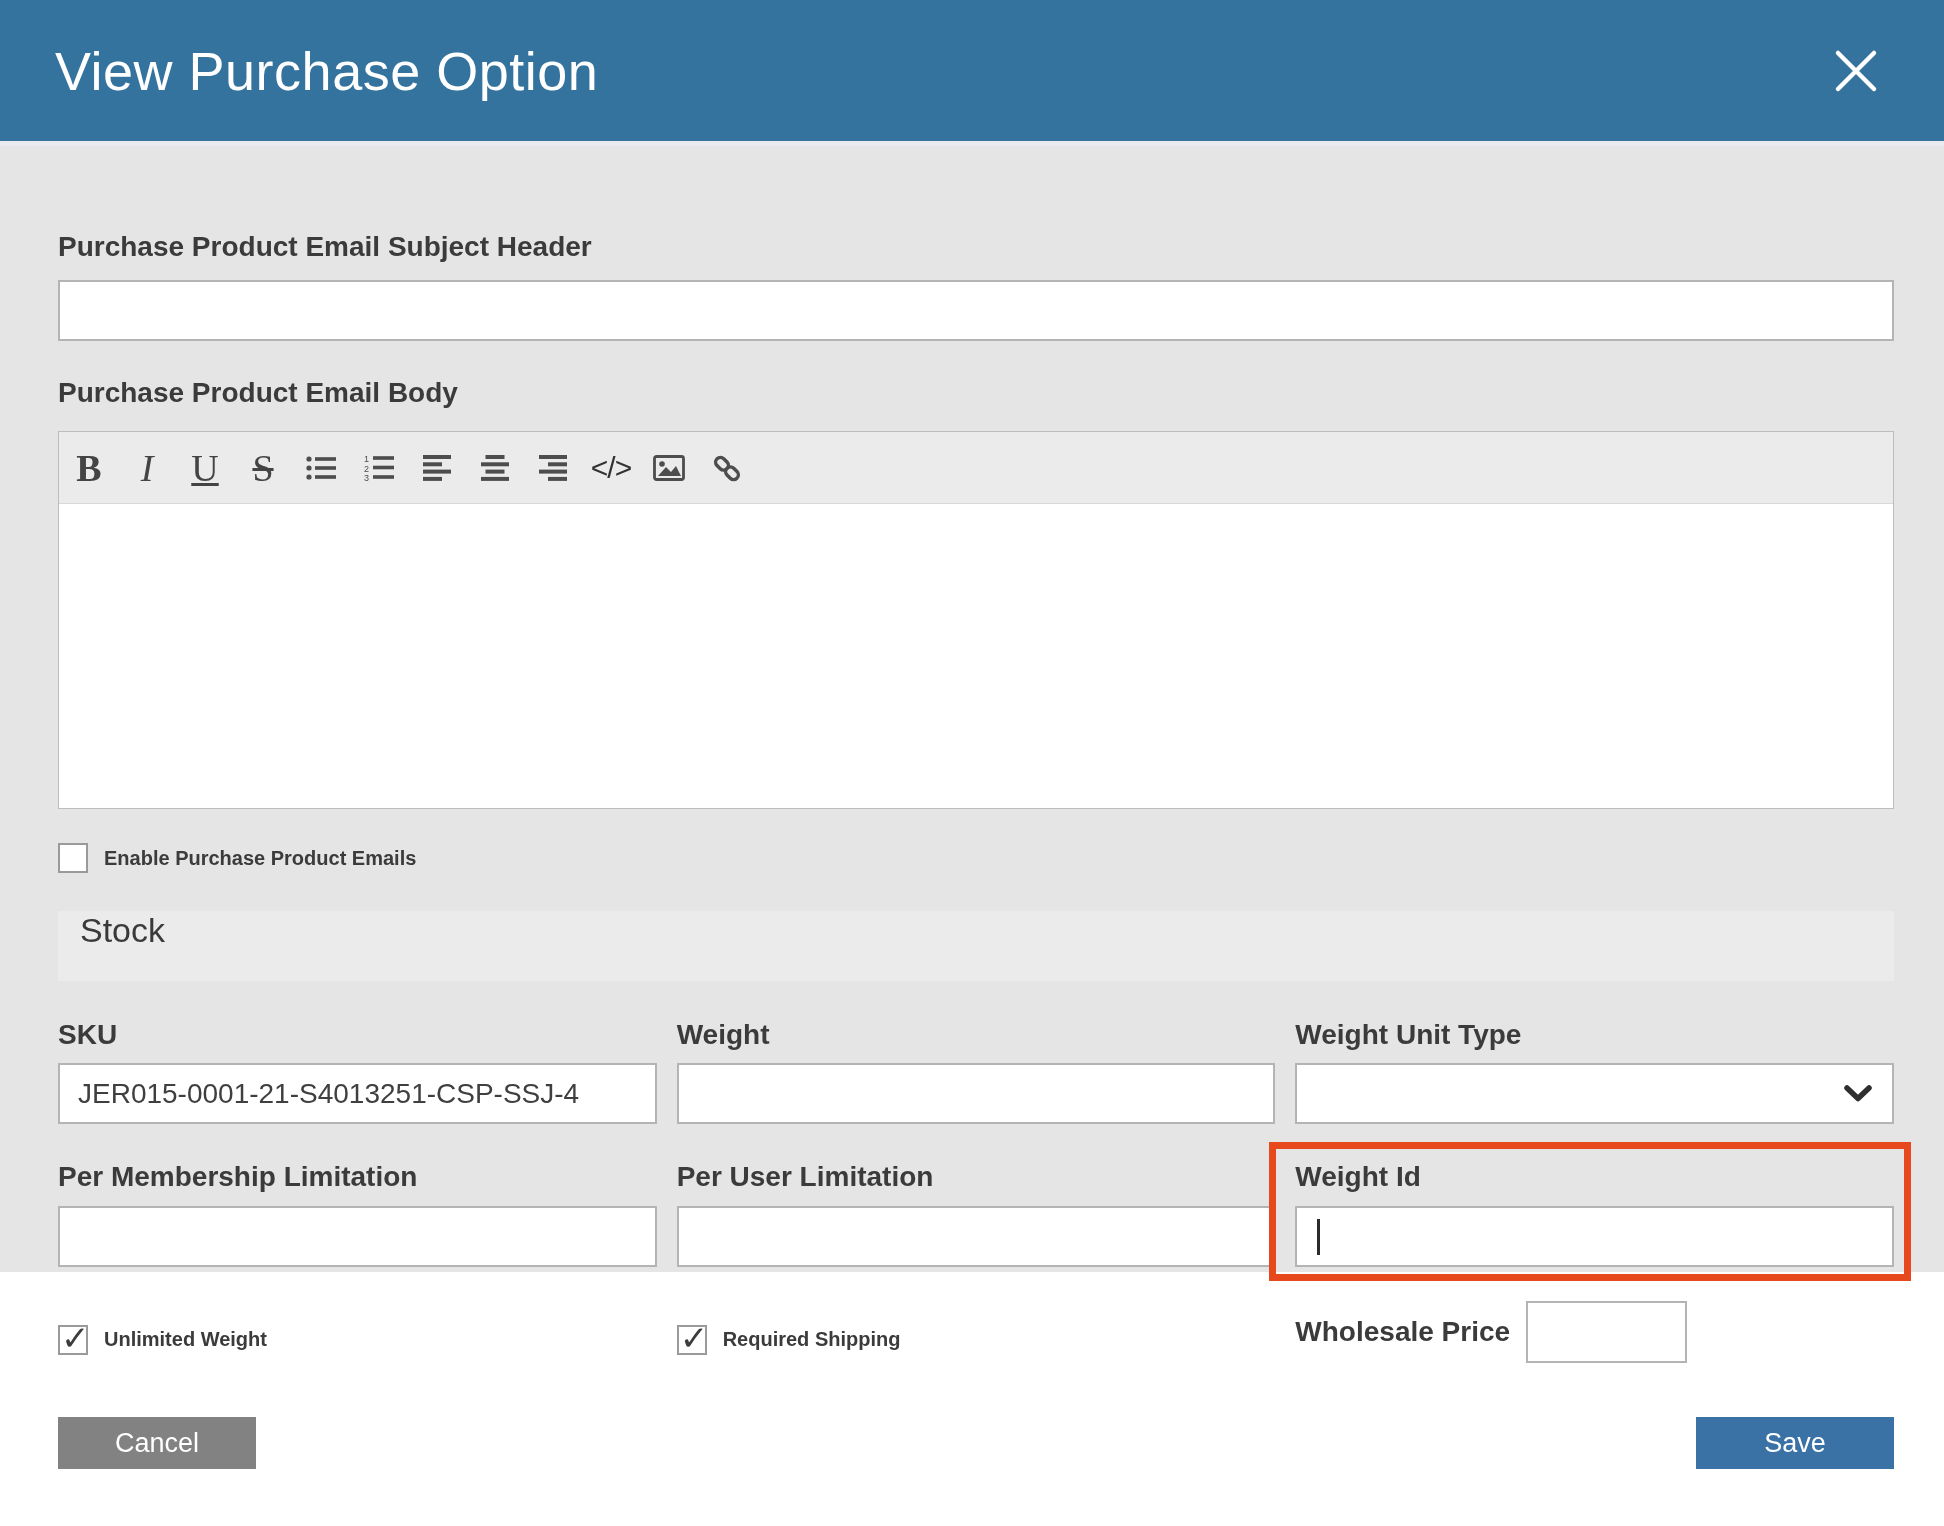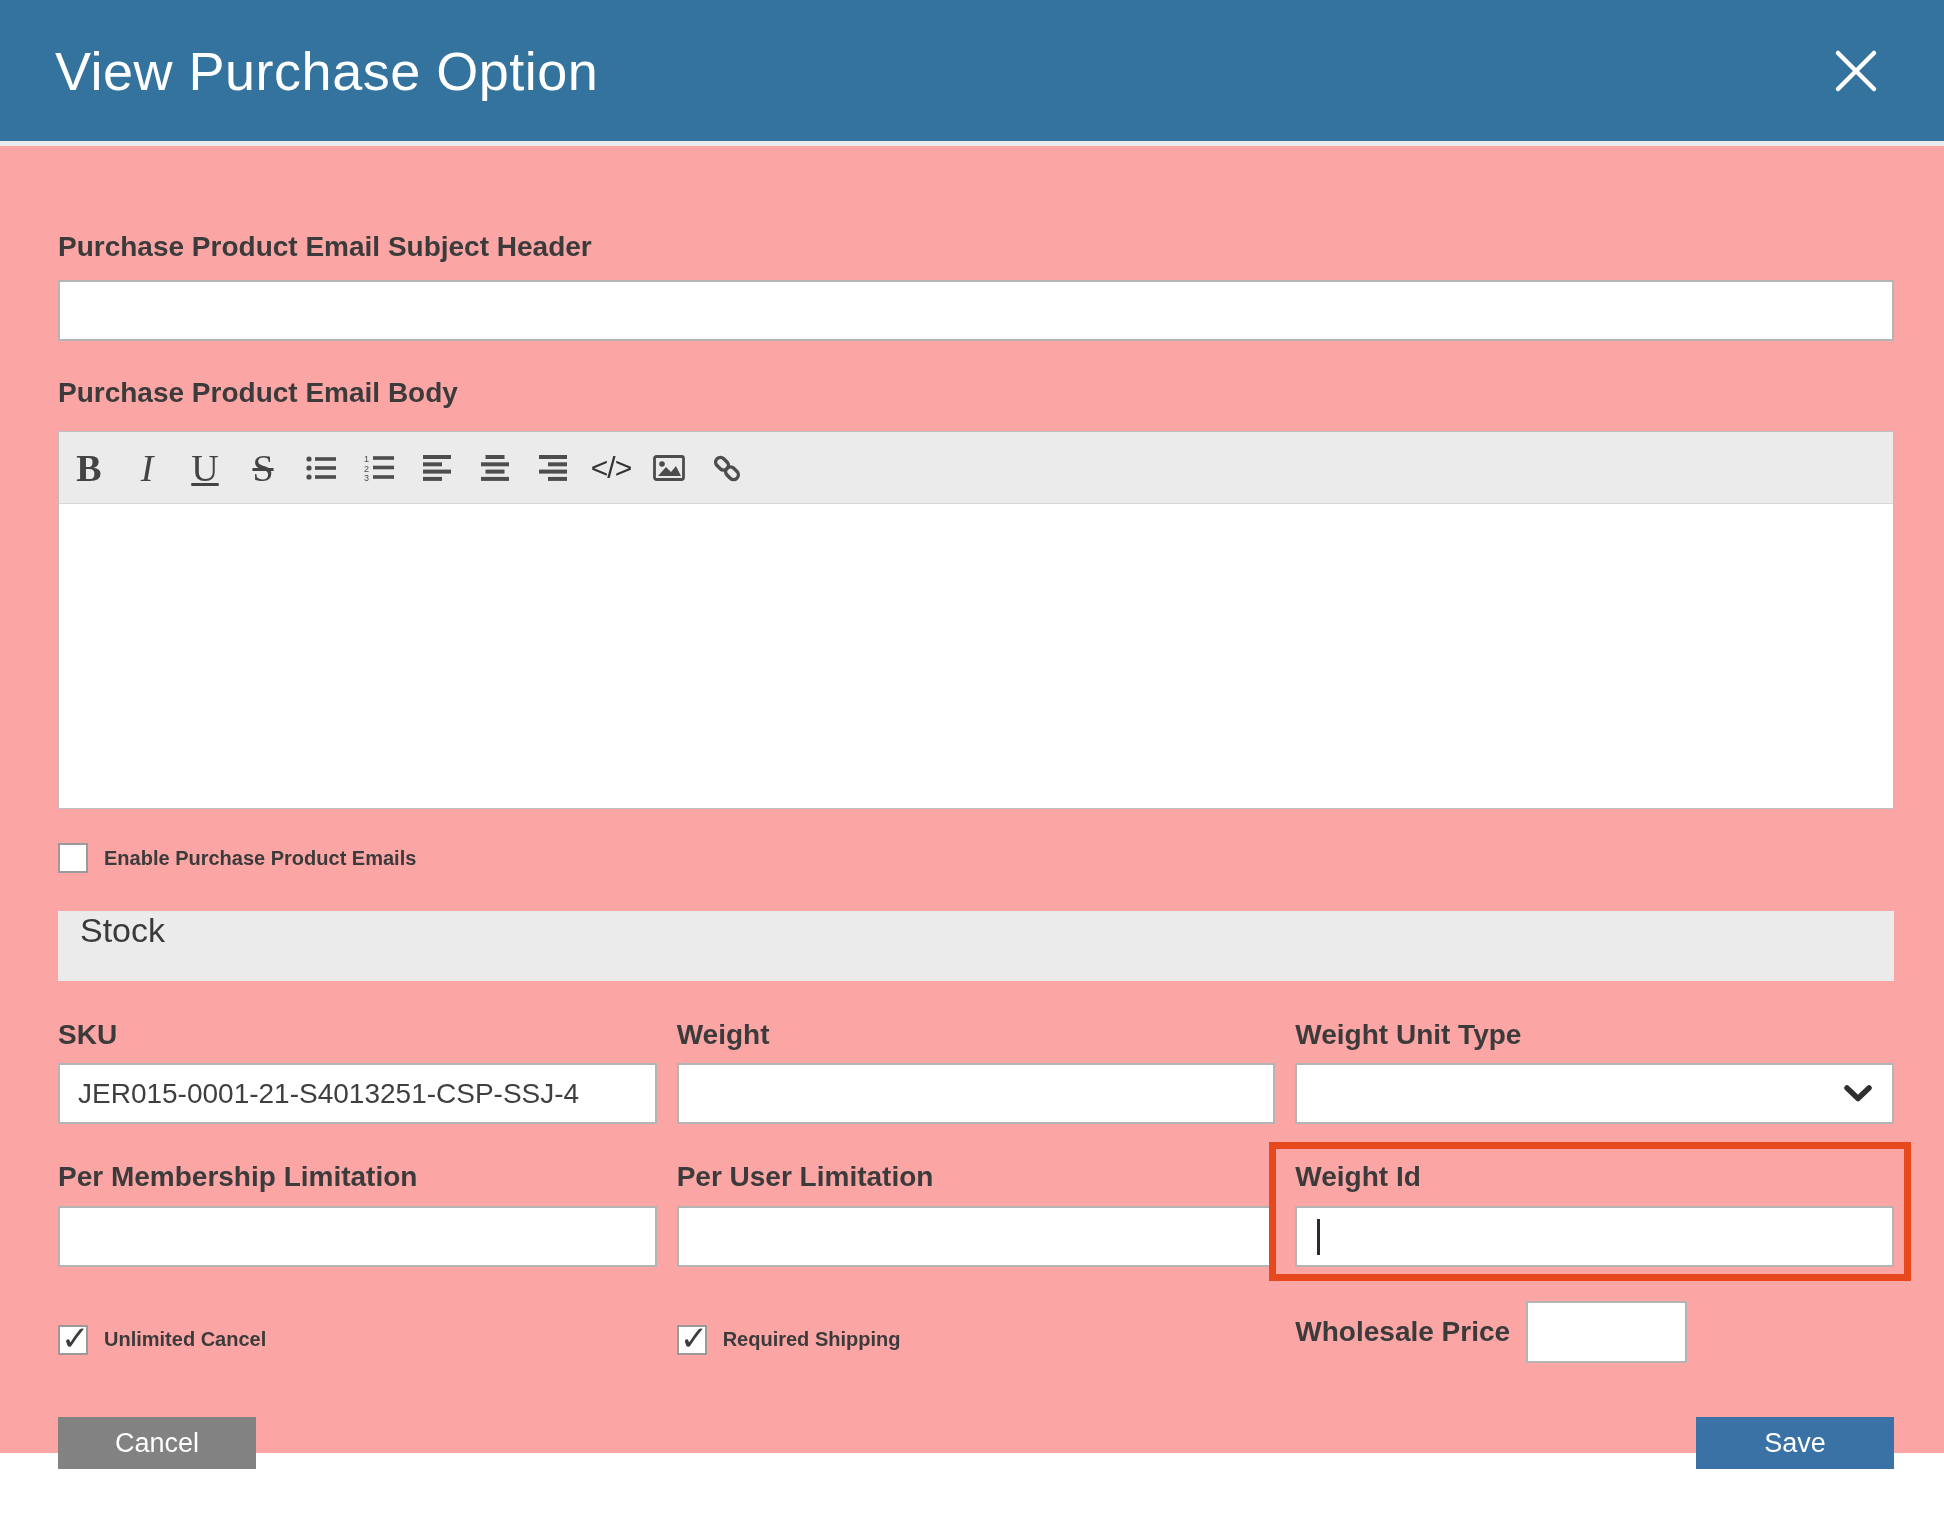--- a/index.html
+++ b/index.html
@@ -3,21 +3,21 @@
 <meta charset="utf-8">
 <style>
   * { box-sizing: border-box; }
   html, body { margin: 0; padding: 0; }
   body {
     width: 1944px; height: 1526px;
     font-family: "Liberation Sans", sans-serif;
     background: #fff; color: #3d3d3d;
     overflow: hidden;
   }
-  .modal { width: 1944px; height: 1453px; background: #fca5a5; }
+  .modal { width: 1944px; height: 1272px; background: #e5e5e5; }
 
   
   .modal-header {
     height: 146px; background: #33739E;
     display: flex; align-items: center; justify-content: space-between;
     padding: 0 64px 0 55px;
     border-bottom: 5px solid #e9ebee;
   }
   .modal-title { color: #fff; font-size: 54px; font-weight: 300; letter-spacing: 0.5px; }
   .close-btn { width: 48px; height: 48px; cursor: pointer; display: block; }
@@ -275,21 +275,21 @@
           <span class="caret"></span>
         </div>
       </div>
     </div>
 
     <div class="grid row3">
       <div class="checkbox-row" style="margin-top:0">
         <span class="checkbox">
             <span class="check">✓</span>
           </span>
-        <span class="checkbox-label">Unlimited Cancel</span>
+        <span class="checkbox-label">Unlimited Weight</span>
       </div>
       <div class="checkbox-row" style="margin-top:0">
         <span class="checkbox">
             <span class="check">✓</span>
           </span>
         <span class="checkbox-label">Required Shipping</span>
       </div>
       <div class="wholesale">
         <label class="field-label">Wholesale Price</label>
         <input class="wholesale-input" value="" style="">

